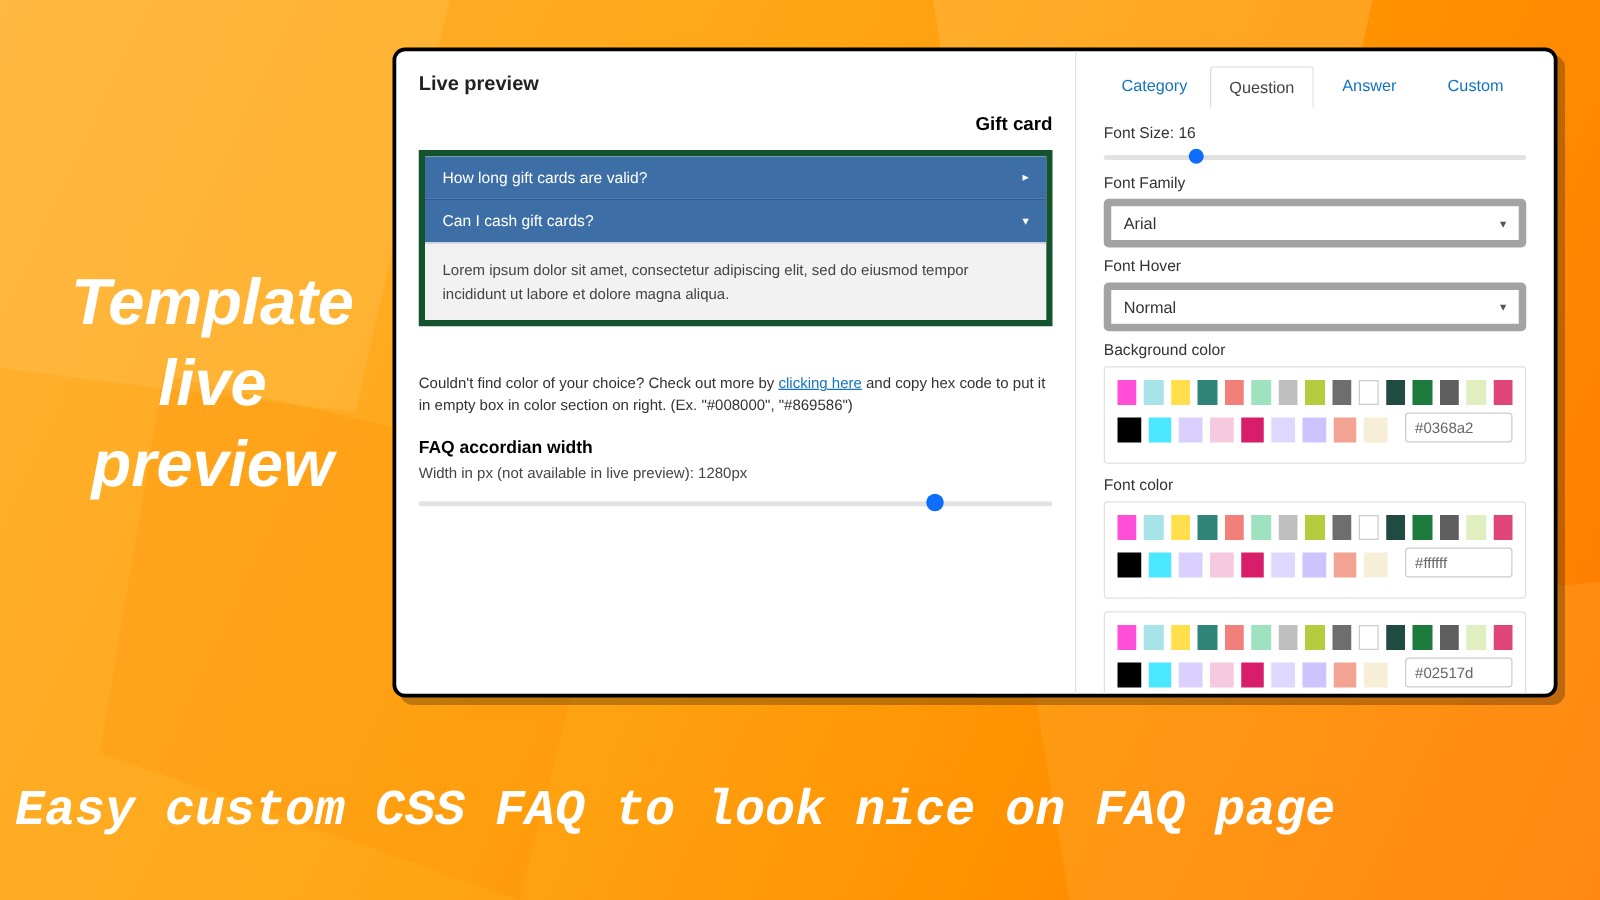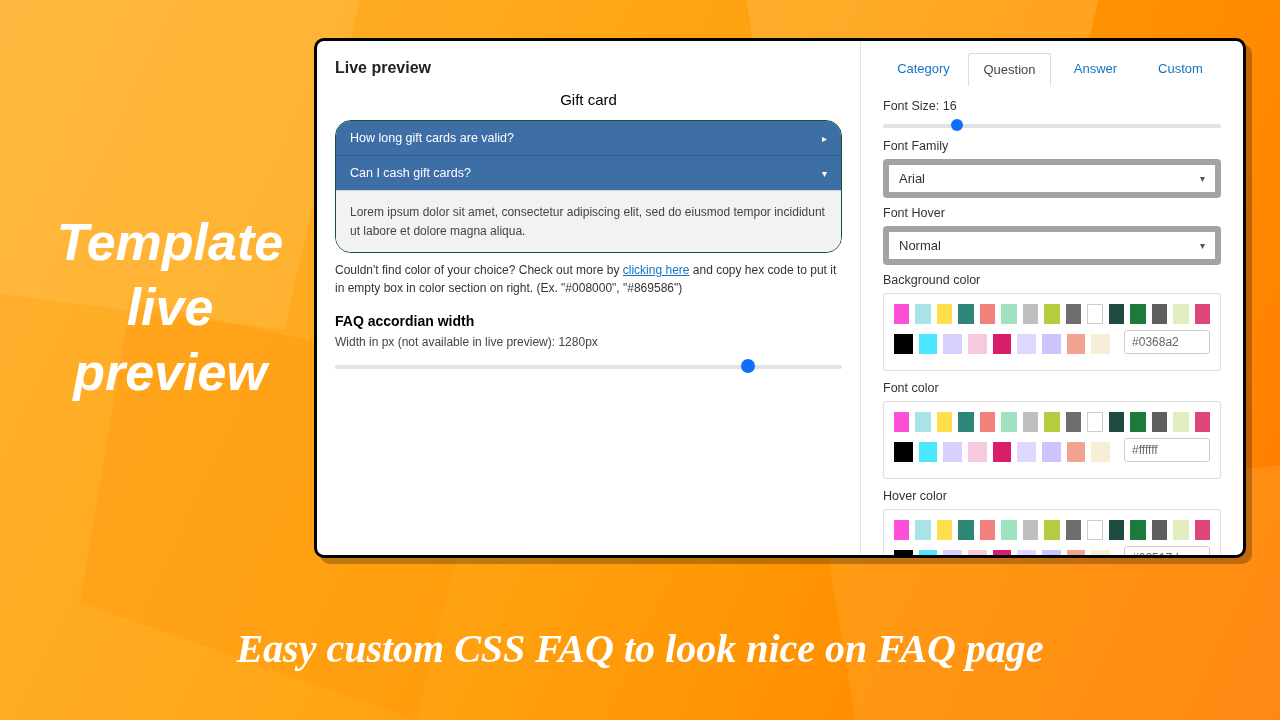--- a/index.html
+++ b/index.html
@@ -17,38 +17,38 @@
   .f3{right:-60px;bottom:-60px;width:520px;height:320px;background:#ffb54d;clip-path:polygon(0 15%,100% 0,90% 100%,8% 92%);}
   .f4{right:180px;top:-40px;width:360px;height:260px;background:#ffd27a;clip-path:polygon(0 0,100% 12%,86% 100%,10% 86%);}
 
   .hero-left{
     position:absolute;left:40px;top:210px;width:260px;
     color:#fff;font-style:italic;font-weight:700;
     font-size:52px;line-height:1.25;text-align:center;
     font-family:Candara,"Segoe UI",sans-serif;
   }
   .hero-bottom{
-    position:absolute;left:0;right:0;bottom:48px;text-align:center;
+    position:absolute;left:12px;right:0;bottom:48px;text-align:left;
     color:#fff;font-style:italic;font-weight:700;font-size:40px;
-    font-family:Liberation Serif, serif;
+    font-family:Liberation Mono, monospace;
   }
 
   .card{
     position:absolute;left:314px;top:38px;width:932px;height:520px;
     background:#fff;border:3px solid #000;border-radius:10px;
     box-shadow:6px 6px 0 rgba(0,0,0,.25);
     display:flex;
   }
   .pane-left{width:544px;border-right:1px solid #e4e4e4;padding:18px 18px 0 18px;overflow:hidden;}
   .pane-right{flex:1;padding:12px 22px 0 22px;overflow:hidden;font-size:13px;color:#333;}
 
   .title{font-weight:700;font-size:16px;margin-bottom:14px;color:#222;}
-  .cat-title{font-weight:400;font-size:15px;text-align:center;margin-bottom:12px;}
-
-  .accordion{border:1px solid #14532d;border-radius:16px;overflow:hidden;margin-bottom:8px;}
+  .cat-title{font-weight:700;font-size:15px;text-align:right;margin-bottom:12px;}
+
+  .accordion{border:5px solid #14532d;border-radius:0;overflow:hidden;margin-bottom:36px;}
   .acc-item{background:#3d6ea5;color:#fff;font-size:12.5px;padding:10px 14px;
     display:flex;justify-content:space-between;align-items:center;}
   .acc-item + .acc-item{border-top:1px solid #2f5d90;}
   .acc-body{background:#f2f2f2;color:#444;font-size:12px;line-height:1.55;padding:12px 14px;border-top:1px solid #cfd5db;}
   .chev{font-size:10px;}
 
   .note{font-size:12px;color:#333;line-height:1.5;margin-bottom:16px;}
   .note a{color:#1474c4;text-decoration:underline;}
 
   .subhead{font-weight:700;font-size:14px;margin-bottom:6px;}
@@ -204,21 +204,20 @@
           <div class="sw" style="background: rgb(246, 201, 222);"></div>
           <div class="sw" style="background: rgb(216, 30, 107);"></div>
           <div class="sw" style="background: rgb(222, 215, 255);"></div>
           <div class="sw" style="background: rgb(203, 196, 255);"></div>
           <div class="sw" style="background: rgb(242, 163, 146);"></div>
           <div class="sw" style="background: rgb(246, 238, 215);"></div>
           <input class="hexbox" value="#ffffff" style="">
         </div>
     </div>
 
-    <div class="label">Hover color</div>
     <div class="swatch-box">
       <div class="sw-row" id="hv-r1">
           <div class="sw" style="background: rgb(255, 79, 216);"></div>
           <div class="sw" style="background: rgb(169, 227, 234);"></div>
           <div class="sw" style="background: rgb(255, 224, 76);"></div>
           <div class="sw" style="background: rgb(47, 133, 119);"></div>
           <div class="sw" style="background: rgb(240, 128, 121);"></div>
           <div class="sw" style="background: rgb(159, 226, 191);"></div>
           <div class="sw" style="background: rgb(191, 191, 191);"></div>
           <div class="sw" style="background: rgb(182, 204, 63);"></div>

